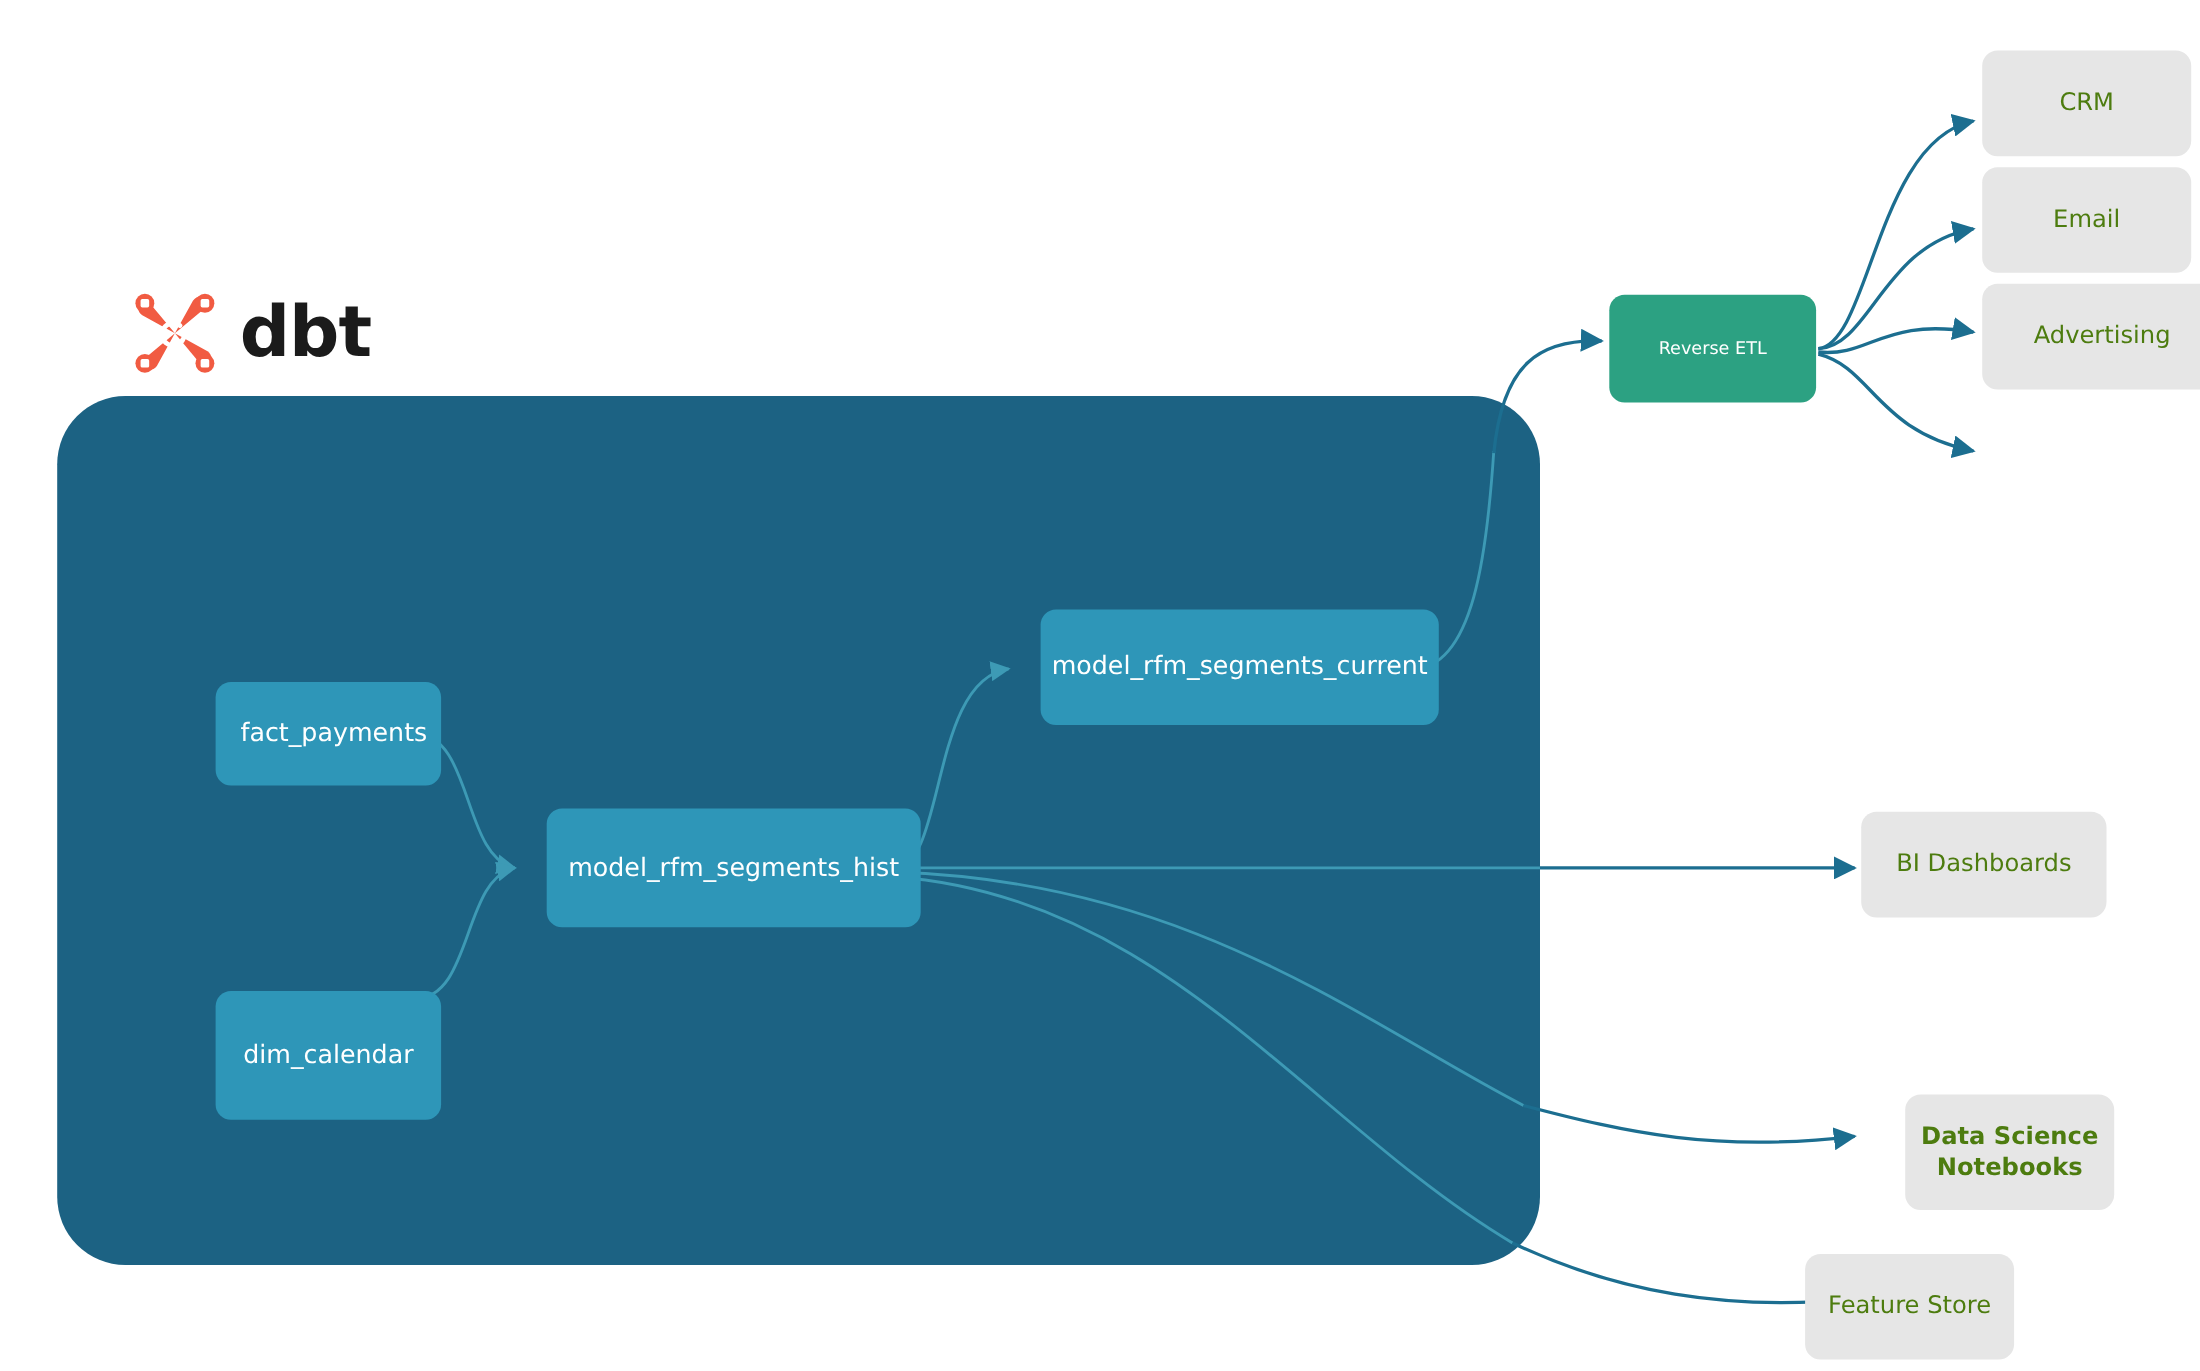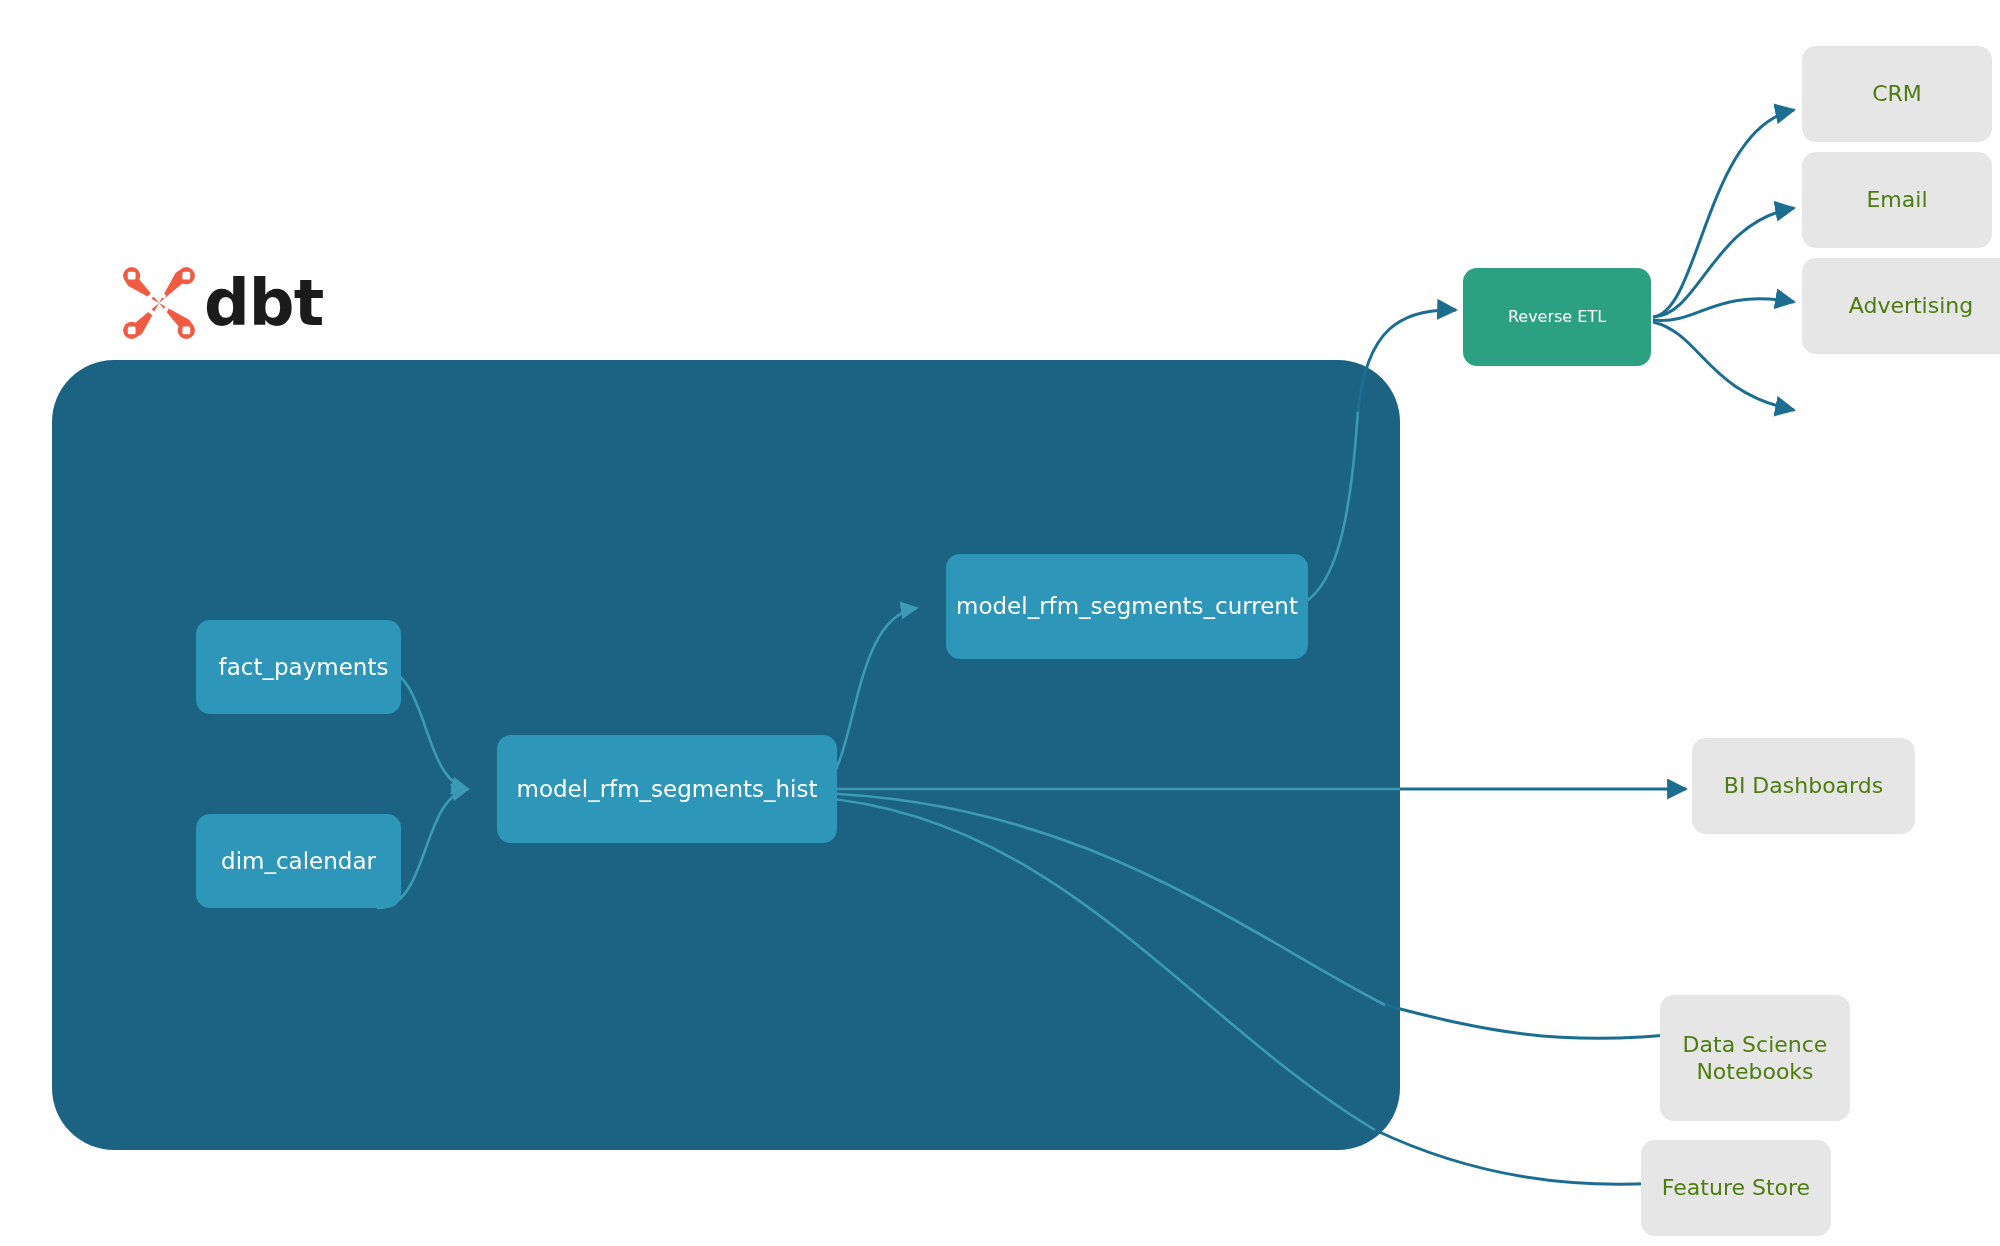--- a/index.html
+++ b/index.html
@@ -20,21 +20,21 @@
 
   
   #dbt-logo {
     position: absolute;
     left: 120px;
     top: 255px;
     width: 210px;
     height: 95px;
     display: flex;
     align-items: center;
-    gap: 6px;
+    gap: 20px;
   }
   #dbt-logo .mark {
     width: 78px;
     height: 78px;
     flex: 0 0 78px;
   }
   #dbt-logo .wordmark {
     font-family: "DejaVu Sans", "Liberation Sans", sans-serif;
     font-size: 64px;
     font-weight: 700;
@@ -82,30 +82,30 @@
   .node-dest {
     background: #e6e6e6;
     color: #4d7c0f;
     border-radius: 14px;
     font-size: 22px;
     padding: 0 10px;
   }
 
   
   #node-fact-payments        { left: 172px;  top: 620px;  width: 205px; height: 94px; padding-left: 28px; }
-  #node-dim-calendar         { left: 172px;  top: 814px;  width: 205px; height: 94px; }
+  #node-dim-calendar         { left: 172px;  top: 901px;  width: 205px; height: 117px; }
   #node-rfm-hist             { left: 473px;  top: 735px;  width: 340px; height: 108px; }
   #node-rfm-current          { left: 922px;  top: 554px;  width: 362px; height: 105px; }
   #node-reverse-etl          { left: 1463px; top: 268px;  width: 188px; height: 98px; }
   #node-crm                  { left: 1802px; top: 46px;   width: 190px; height: 96px; }
   #node-email                { left: 1802px; top: 152px;  width: 190px; height: 96px; }
   #node-advertising          { left: 1802px; top: 258px;  width: 218px; height: 96px; }
   #node-sms-push             { left: 1802px; top: 364px;  width: 190px; height: 96px; }
   #node-bi-dashboards        { left: 1692px; top: 738px;  width: 223px; height: 96px; }
-  #node-ds-notebooks         { left: 1660px; top: 995px;  width: 190px; height: 126px; }
+  #node-ds-notebooks         { left: 1732px; top: 995px;  width: 190px; height: 105px; font-weight: bold; }
   #node-feature-store        { left: 1641px; top: 1140px; width: 190px; height: 96px; text-align: center; }
 
   
   #edges-inside, #edges-outside {
     position: absolute;
     left: 0; top: 0;
     width: 2000px;
     height: 1246px;
     pointer-events: none;
   }

